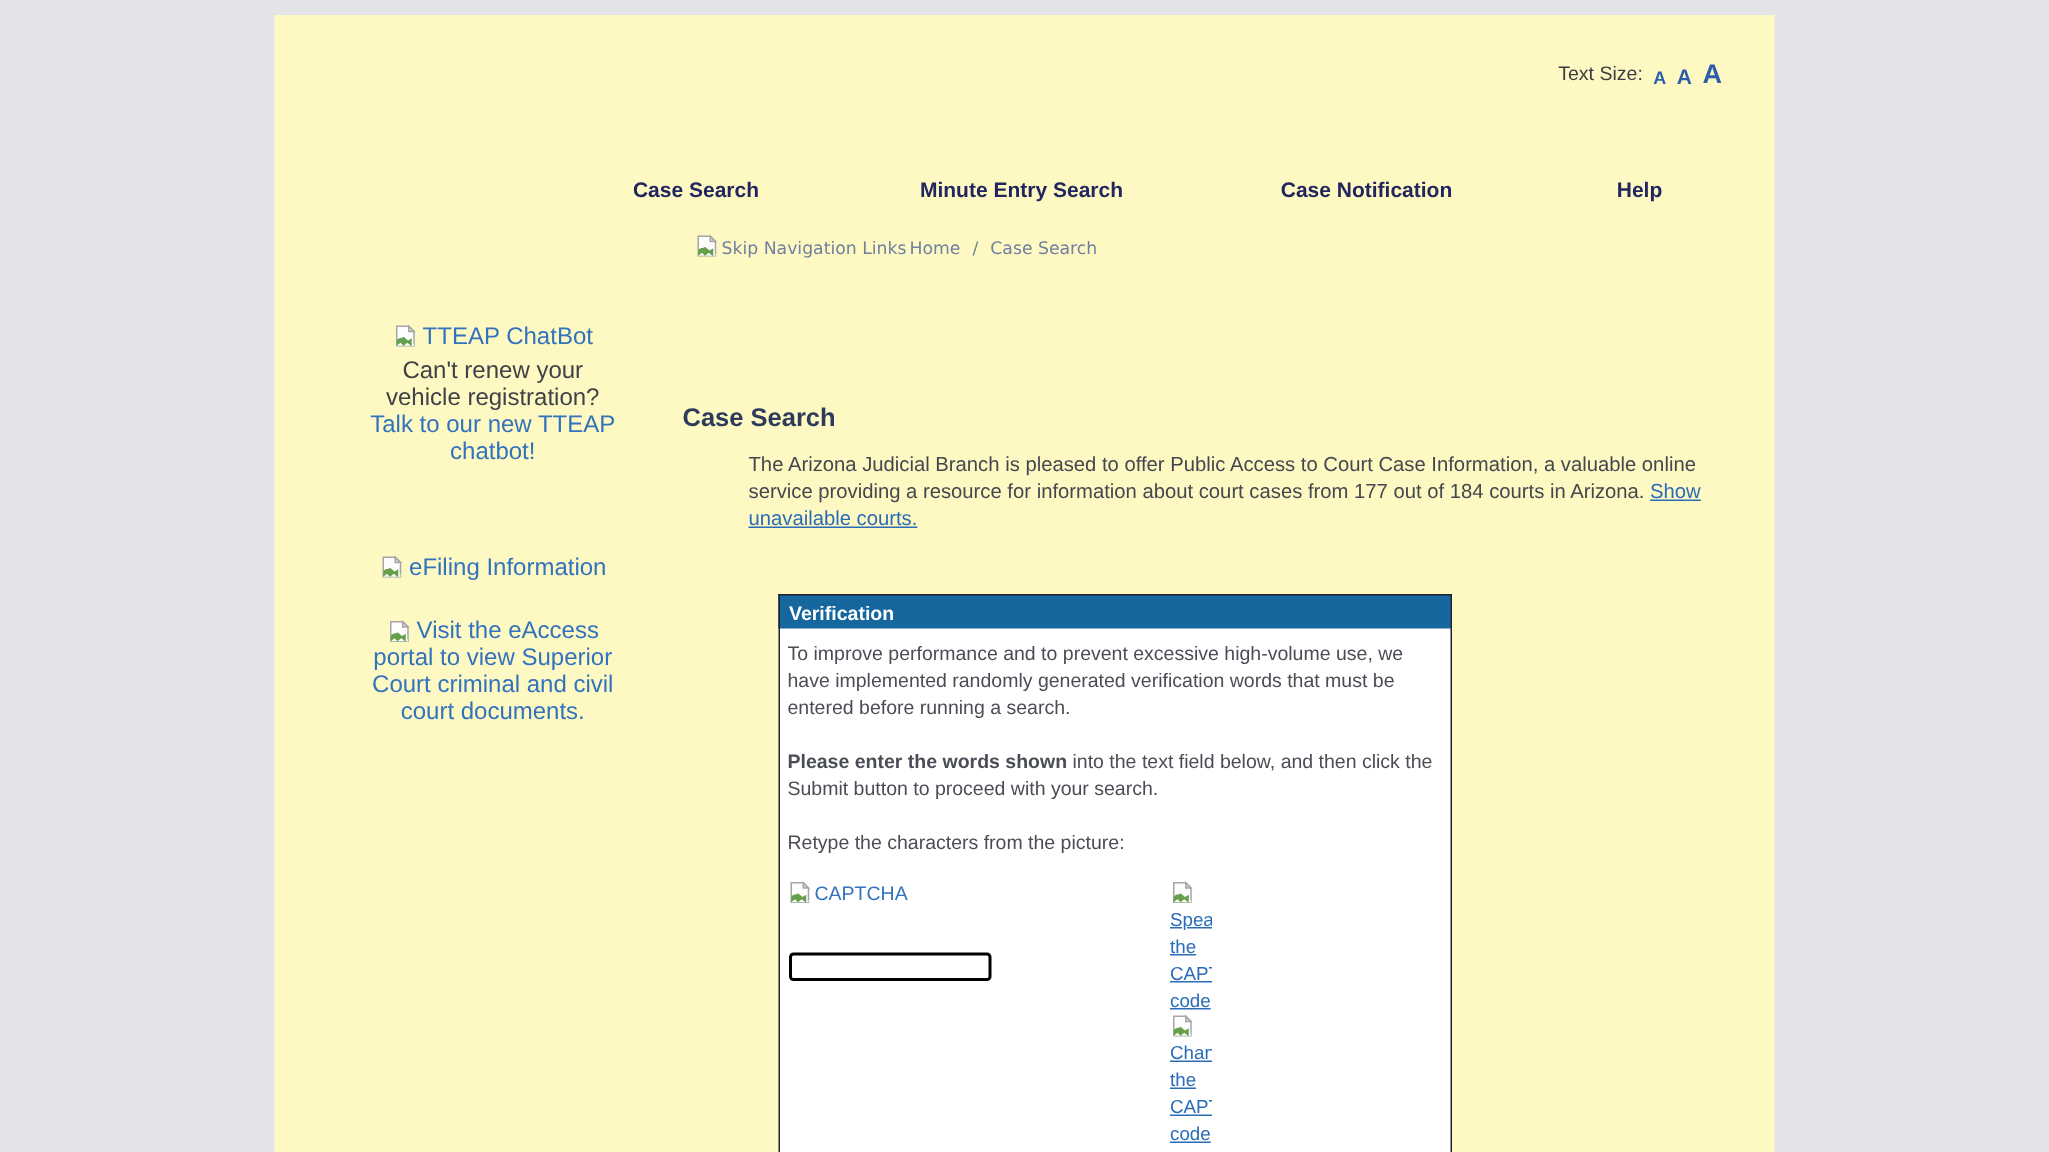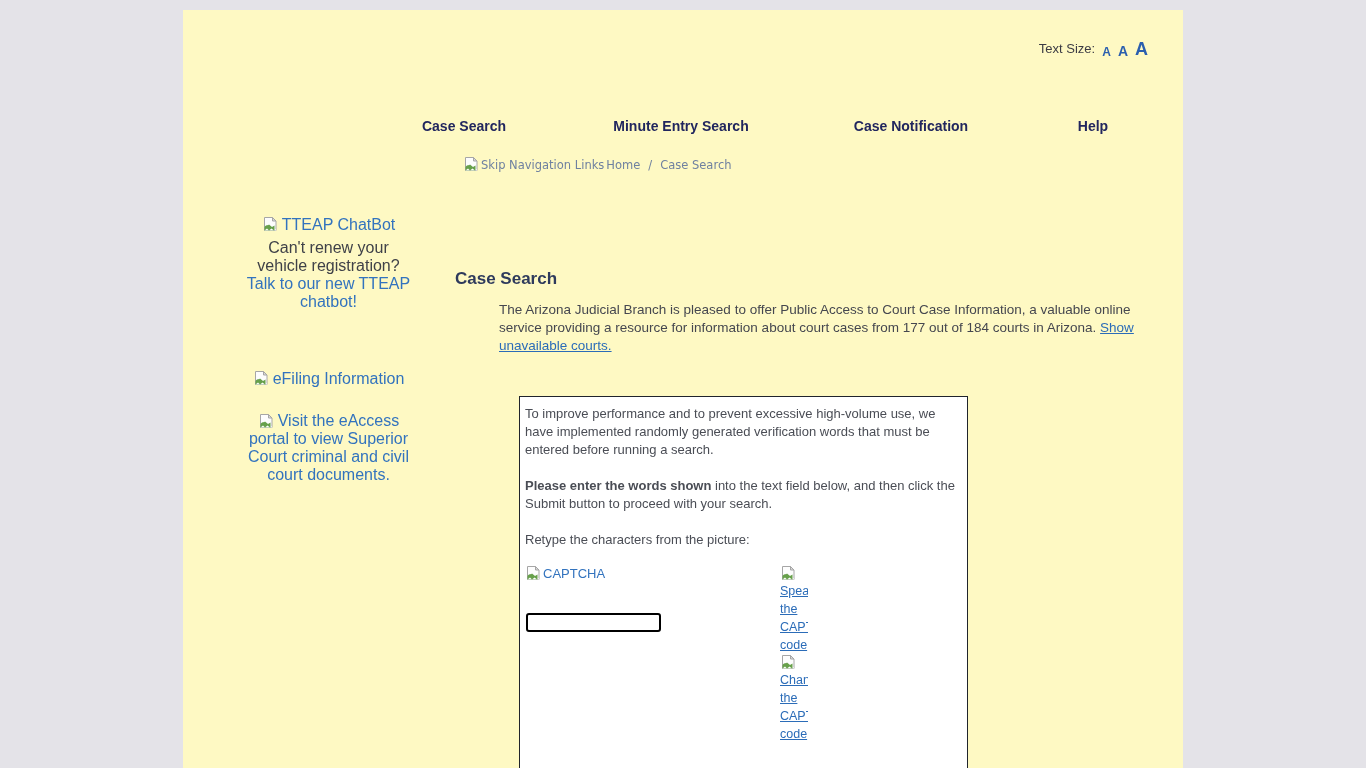--- a/index.html
+++ b/index.html
@@ -167,20 +167,21 @@
           <use href="#broken-img"></use>
         </svg><span>Visit the eAccess portal to view Superior Court criminal and civil court documents.</span>
     </div>
   </div>
 
   <h1 class="page-title">Case Search</h1>
 
   <p class="intro"><span>The Arizona Judicial Branch is pleased to offer Public Access to Court Case Information, a valuable online service providing a resource for information about court cases from 177 out of 184 courts in Arizona. </span><a>Show unavailable courts.</a></p>
 
   <div class="panel">
+    <div class="panel-header">Verification</div>
     <div class="panel-body">
       <p class="v-para">To improve performance and to prevent excessive high-volume use, we have implemented randomly generated verification words that must be entered before running a search.</p>
       <div class="v-gap"></div>
       <p class="v-para"><span class="v-bold">Please enter the words shown</span><span> into the text field below, and then click the Submit button to proceed with your search.</span></p>
       <div class="v-gap"></div>
       <p class="v-para">Retype the characters from the picture:</p>
       <div class="v-gap" style="height:12px"></div>
       <div class="captcha-zone">
         <div class="captcha-left">
           <div class="captcha-alt-row">

